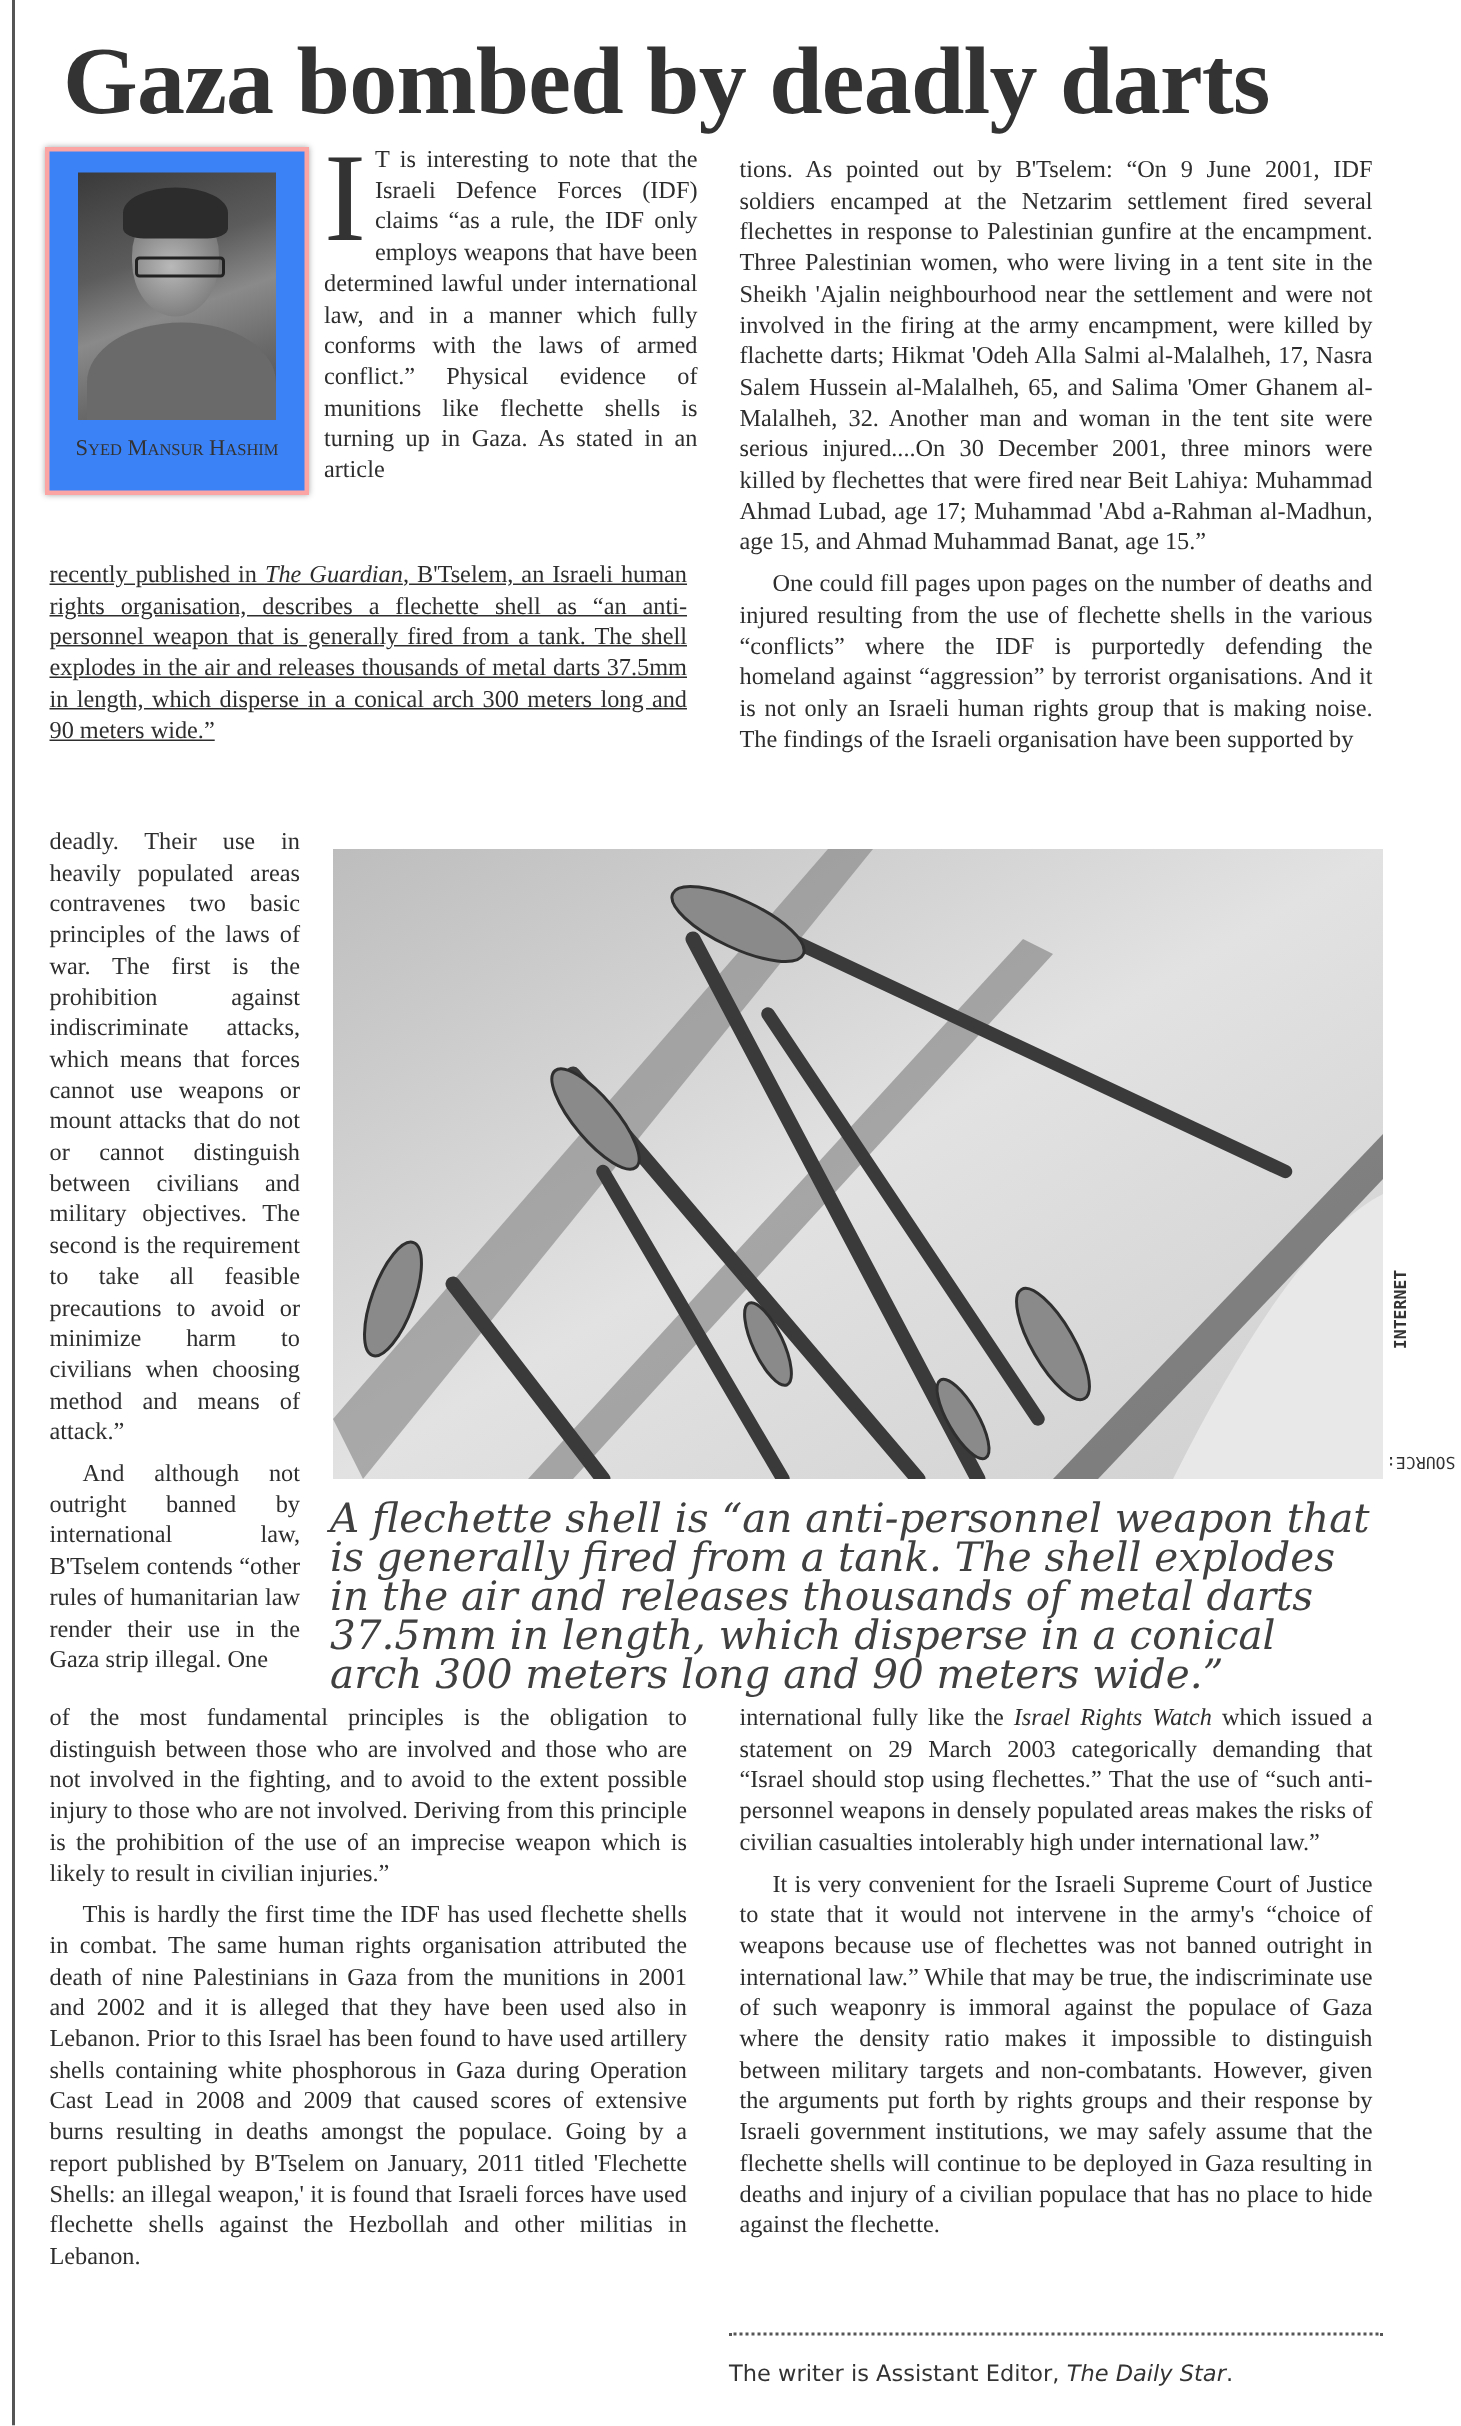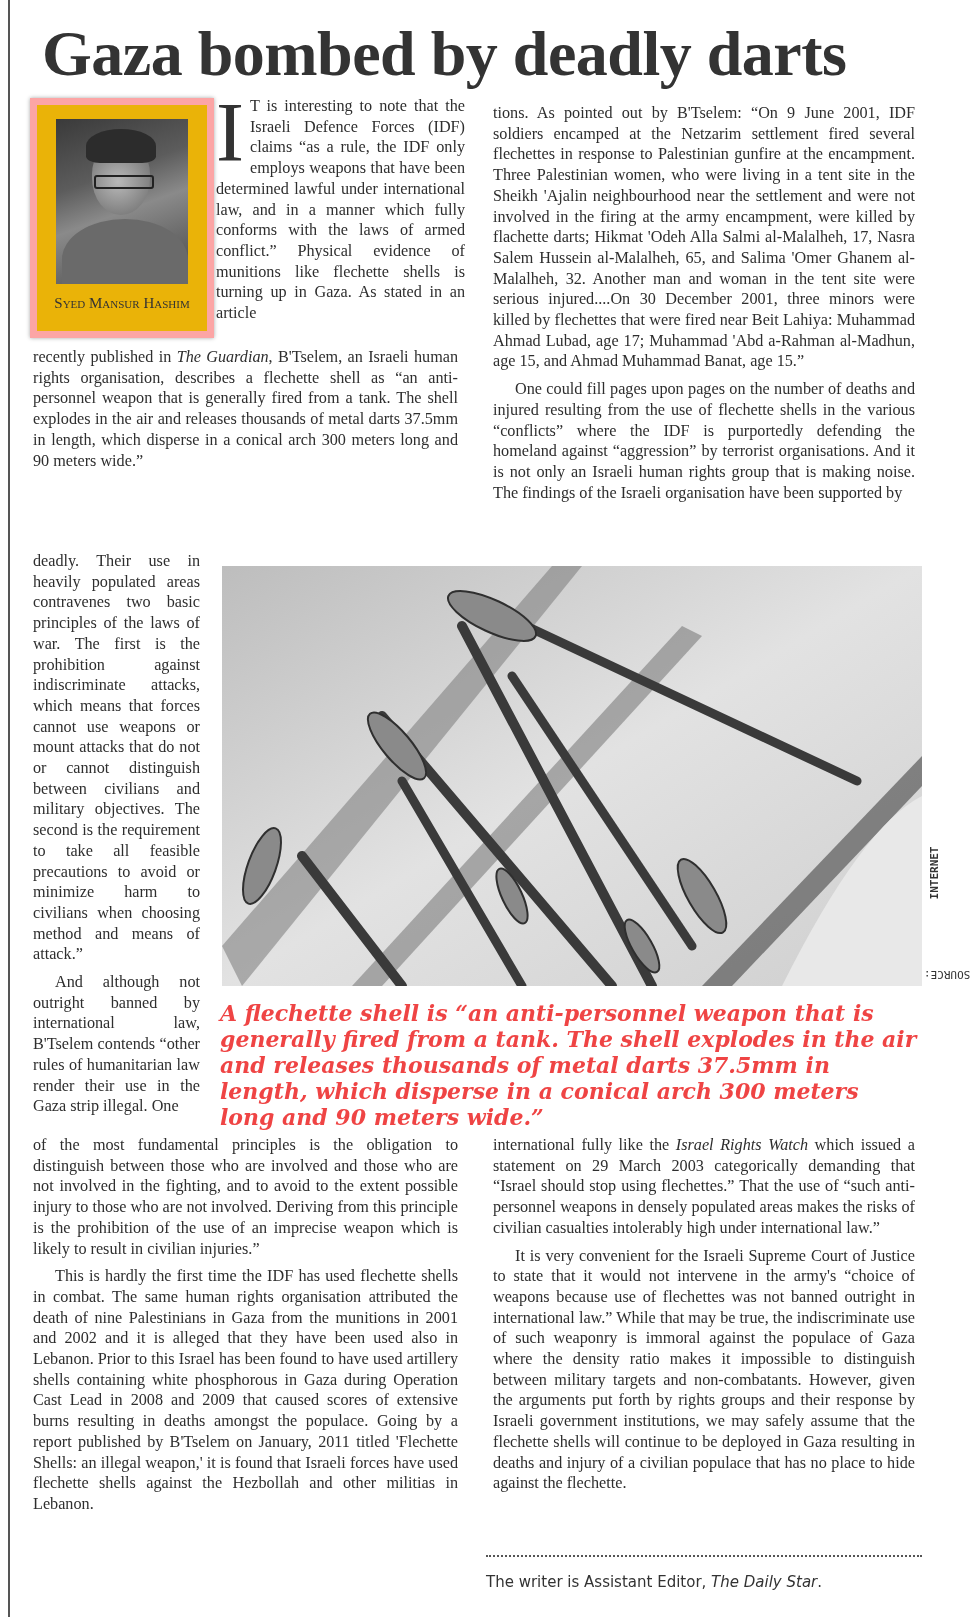--- a/index.html
+++ b/index.html
@@ -2,39 +2,39 @@
 <html><head>
 <meta charset="utf-8">
 <style>
   html, body { margin: 0; padding: 0; background: #ffffff; }
   body { width: 974px; height: 1617px; position: relative; overflow: hidden; color: #2b2b2b; font-family: "DejaVu Serif", serif; }
   .vrule { position: absolute; left: 8px; top: 0; width: 2px; height: 1617px; background: #555; }
   .headline { position: absolute; left: 30px; top: 2px; width: 930px; font-family: "Liberation Serif", serif; font-size: 64px; font-weight: bold; letter-spacing: -0.5px; color: #333; line-height: 80px; margin: 12px; white-space: nowrap; }
   .txt { position: absolute; font-family: "Liberation Serif", serif; font-size: 16.2px; line-height: 20.7px; text-align: justify; color: #2e2e2e; }
   .txt p { margin: 7px; }
   .ind { text-indent: 22px; }
-  .authorbox { position: absolute; left: 30px; top: 98px; width: 170px; height: 226px; background: #eab308; box-shadow: 0 0 4px rgba(0,0,0,0.35); border: 7px solid #fca5a5; }
+  .authorbox { position: absolute; left: 30px; top: 98px; width: 170px; height: 226px; background: #3b82f6; box-shadow: 0 0 4px rgba(0,0,0,0.35); border: 3px solid #fca5a5; }
   .photo { position: absolute; left: 19px; top: 14px; width: 132px; height: 165px; background: linear-gradient(160deg, #3a3a3a 0%, #5c5c5c 35%, #8a8a8a 55%, #6b6b6b 75%, #4c4c4c 100%); overflow: hidden; }
   .photo .head { position: absolute; left: 36px; top: 22px; width: 58px; height: 74px; border-radius: 45% 45% 50% 50%; background: radial-gradient(circle at 45% 55%, #b9b9b9, #7a7a7a 70%); }
   .photo .hair { position: absolute; left: 30px; top: 10px; width: 70px; height: 34px; border-radius: 50% 50% 20% 20%; background: #2c2c2c; }
   .photo .glasses { position: absolute; left: 38px; top: 56px; width: 56px; height: 10px; border: 2px solid #222; border-radius: 3px; }
   .photo .body { position: absolute; left: 6px; top: 100px; width: 126px; height: 80px; border-radius: 50% 50% 0 0; background: #6a6a6a; }
   .author-name { position: absolute; left: 0; top: 190px; width: 170px; text-align: center; font-family: "Liberation Serif", serif; font-size: 15px; line-height: 16px; font-variant: small-caps; color: #333; }
   .dropcap { float: left; font-family: "Liberation Serif", serif; font-size: 84px; line-height: 66px; height: 66px; margin: 4px 6px 0 0; color: #333; }
   .t1 { left: 216px; top: 96px; width: 249px; }
-  .t1b { left: 26px; top: 340px; width: 439px; }
+  .t1b { left: 26px; top: 366px; width: 439px; text-decoration: underline; }
   .narrow { left: 26px; top: 544px; width: 181px; }
   .narrow2 { left: 26px; top: 1128px; width: 439px; }
   .r1 { left: 486px; top: 96px; width: 436px; }
   .r2 { left: 486px; top: 1128px; width: 436px; }
   .figure { position: absolute; left: 222px; top: 566px; width: 700px; height: 420px; background: #cfcfcf; overflow: hidden; }
   .source { position: absolute; left: 922px; top: 850px; width: 20px; height: 140px; }
   .source span { position: absolute; left: -58px; top: 60px; width: 140px; transform: rotate(-90deg); font-family: "DejaVu Sans Mono", monospace; font-size: 11px; color: #333; white-space: nowrap; text-align: right; }
   .source b { font-weight: bold; }
-  .caption { position: absolute; left: 220px; top: 1000px; width: 700px; font-family: "DejaVu Serif", serif; font-style: italic; font-size: 22px; line-height: 26px; color: #ef4444; font-weight: bold; }
+  .caption { position: absolute; left: 220px; top: 1000px; width: 700px; font-family: "DejaVu Serif", serif; font-style: italic; font-size: 27px; line-height: 26px; color: #404040; }
   .dotline { position: absolute; left: 486px; top: 1555px; width: 436px; height: 0; border-top: 2px dotted #555; }
   .bio { position: absolute; left: 486px; top: 1573px; font-family: "DejaVu Sans", sans-serif; font-size: 15px; color: #333; }
   .bio i { font-style: italic; }
 </style>
 </head>
 <body>
 
 <div class="vrule"></div>
 
 <h1 class="headline">Gaza bombed by deadly darts</h1>

